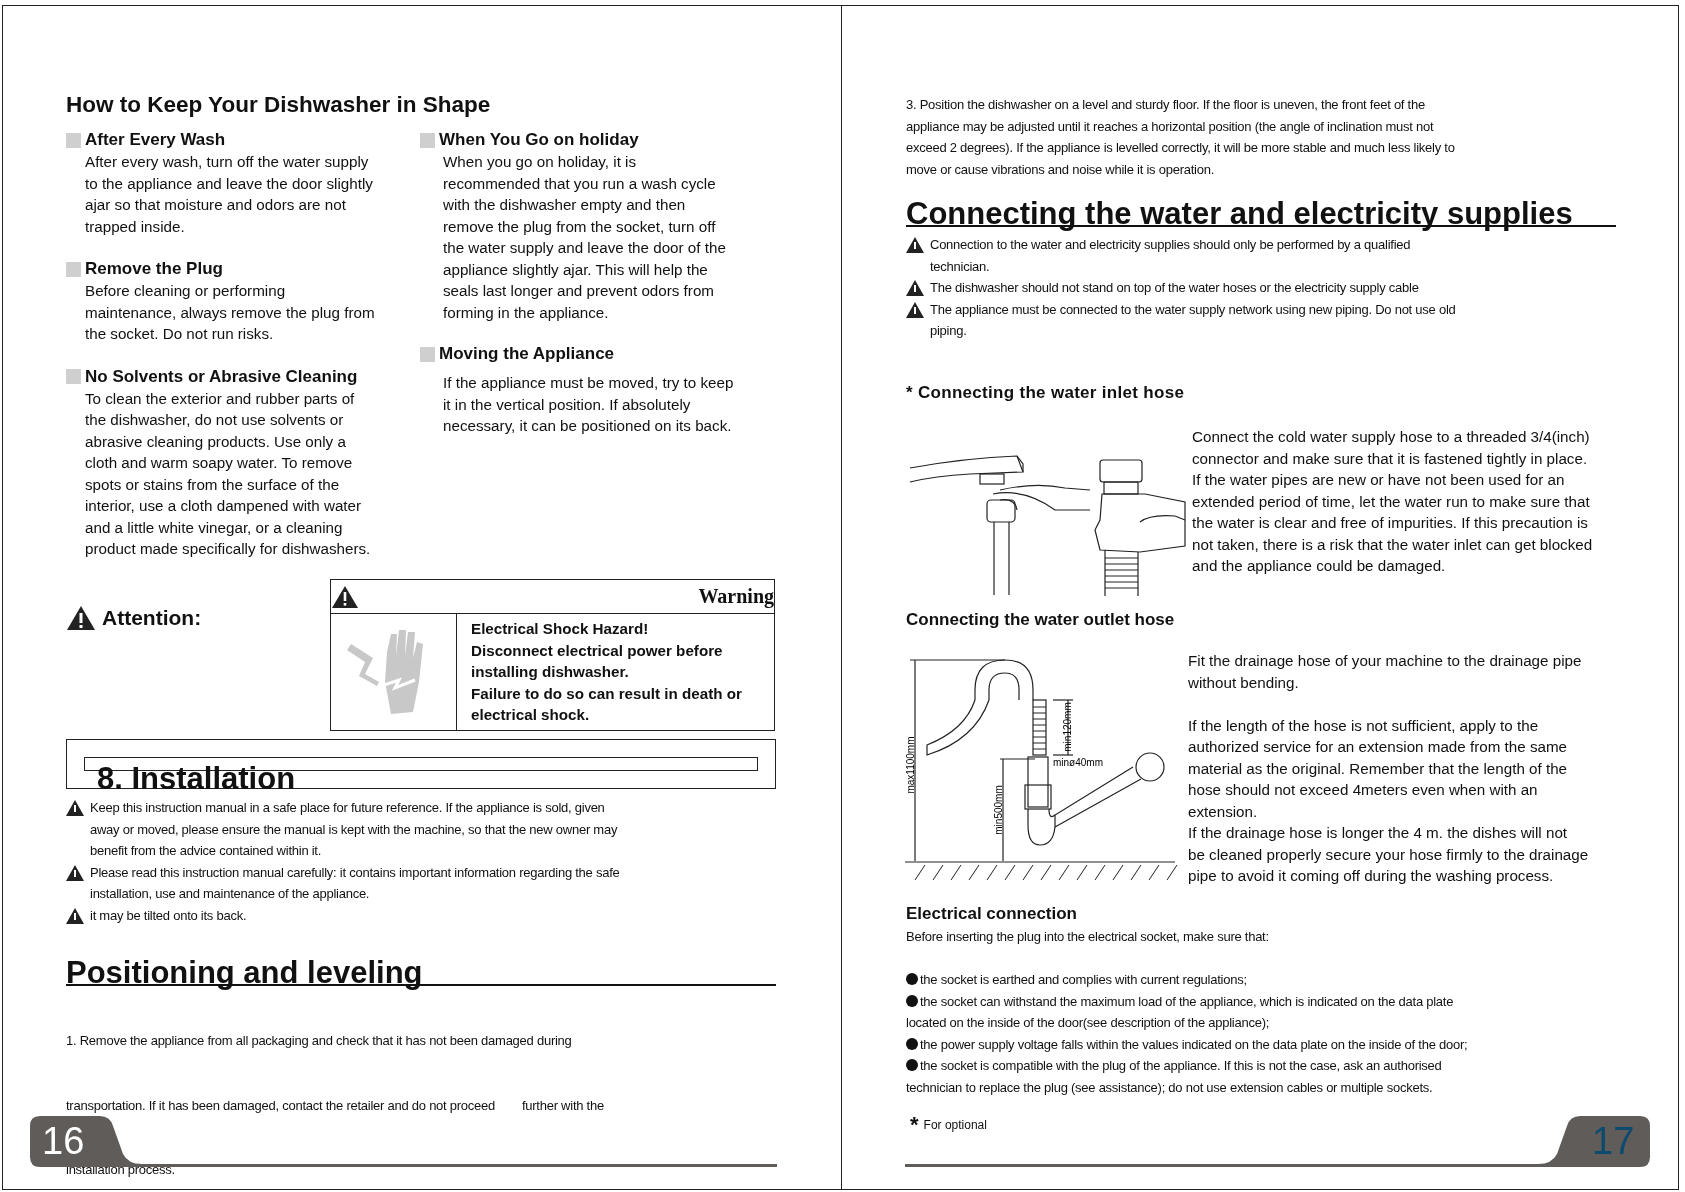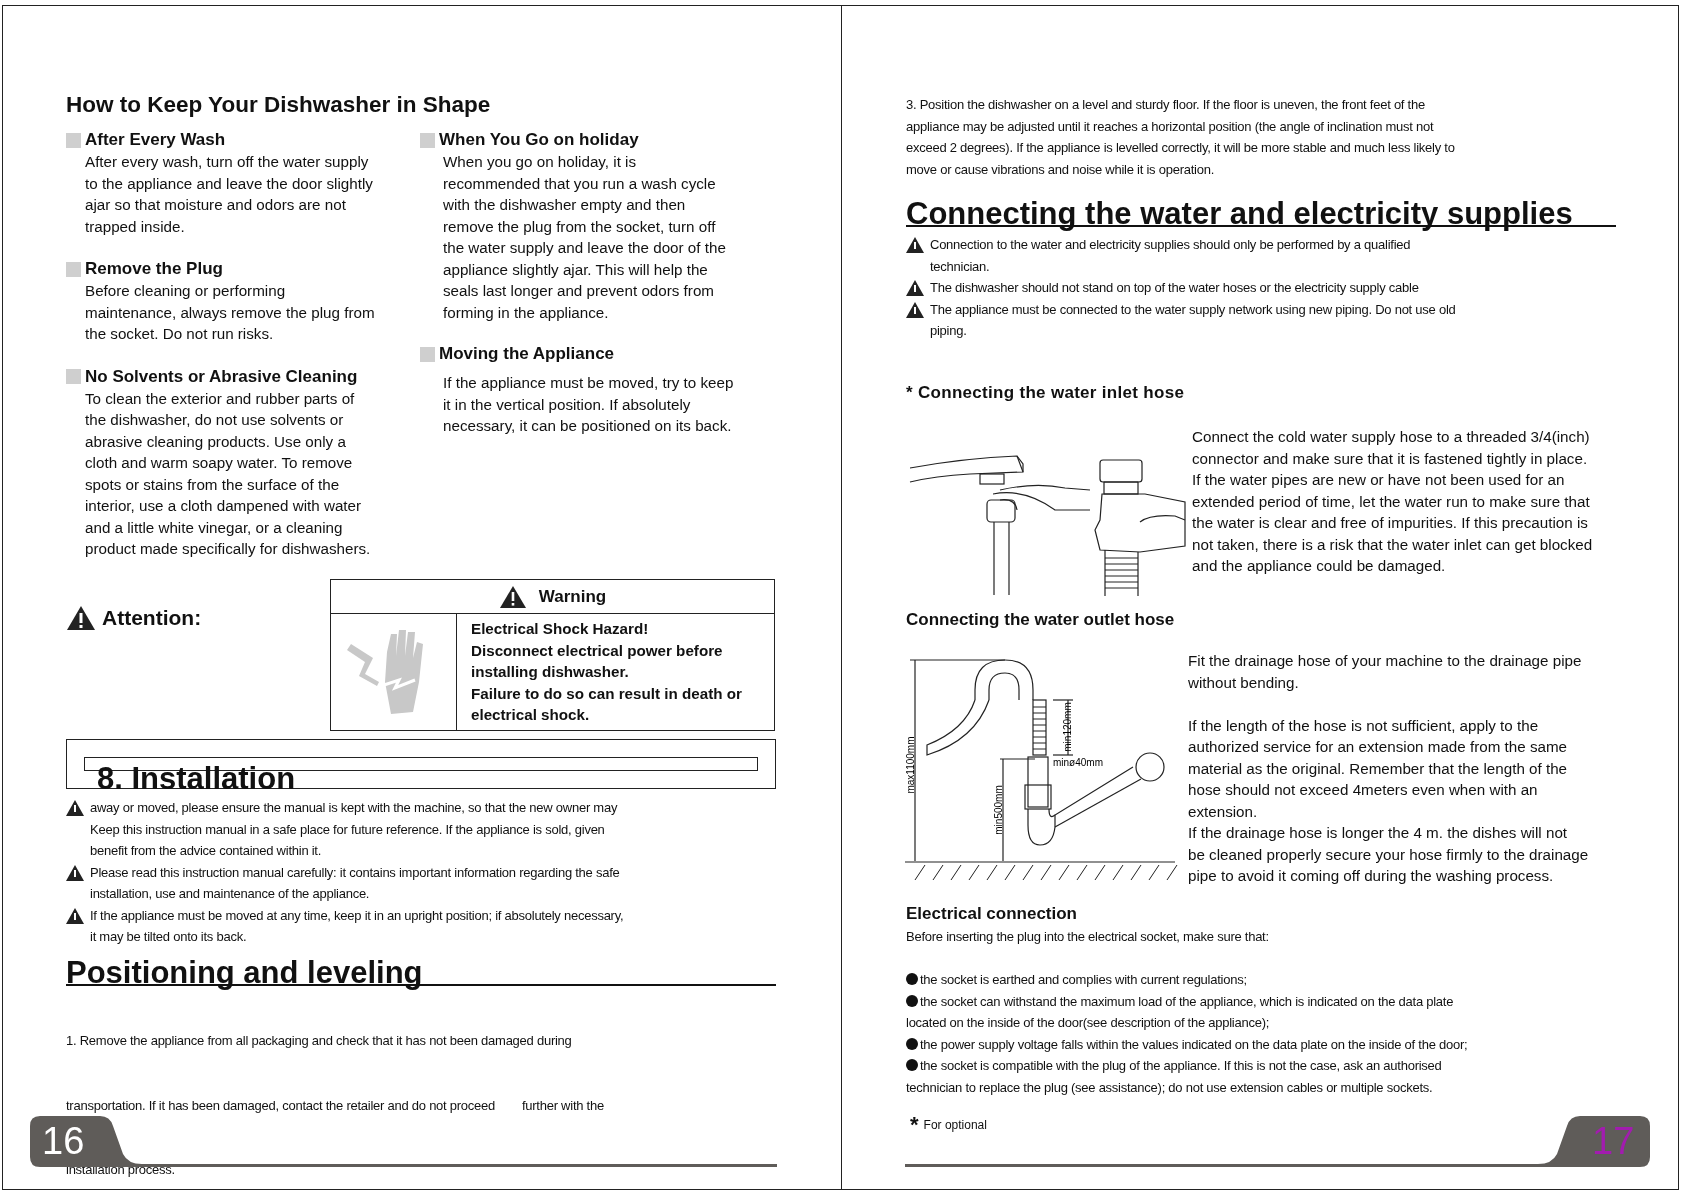--- a/index.html
+++ b/index.html
@@ -108,21 +108,21 @@
 <div class="abs" style="left:66px;top:605px;font-size:21px;font-weight:bold;display:flex;align-items:center;">
   <svg width="30" height="26" viewBox="0 0 30 26">
       <polygon points="15,1 29,25 1,25" fill="#222"></polygon>
       <rect x="13.5" y="8" width="3" height="10" fill="#fff"></rect>
       <rect x="13.5" y="20" width="3" height="3" fill="#fff"></rect>
     </svg>
   <span style="margin-left:6px;">Attention:</span>
 </div>
 
 <div class="abs" style="left:330px;top:579px;width:445px;height:152px;border:1.5px solid #222;box-sizing:border-box;">
-  <div style="height:33px;border-bottom:1.5px solid #222;display:flex;align-items:center;justify-content:center;font-size:17px;font-weight:bold;">
+  <div style="height:33px;border-bottom:1.5px solid #222;display:flex;align-items:center;justify-content:space-between;font-size:20px;font-weight:bold;font-family:Liberation Serif, serif;">
     <svg width="28" height="24" viewBox="0 0 28 24">
         <polygon points="14,1 27,23 1,23" fill="#222"></polygon>
         <rect x="12.7" y="7" width="2.6" height="9" fill="#fff"></rect>
         <rect x="12.7" y="18" width="2.6" height="2.6" fill="#fff"></rect>
       </svg>
     <span style="margin-left:12px;">Warning</span>
   </div>
   <div style="display:flex;height:116px;">
     <div style="width:125px;border-right:1.5px solid #222;display:flex;align-items:center;justify-content:center;">
       <svg width="110" height="100" viewBox="0 0 110 100">
@@ -143,32 +143,31 @@
   </div>
 </div>
 
 <div class="abs" style="left:66px;top:739px;width:710px;height:50px;border:1.5px solid #222;box-sizing:border-box;padding:17px;">
   <div style="border:1px solid #222;height:100%;box-sizing:border-box;padding-left:12px;font-size:31px;font-weight:bold;line-height:42px;">8. Installation</div>
 </div>
 
 <div class="abs narrow" style="left:66px;top:797px;width:730px;">
   <div class="warn-item">
       <span class="tri"></span>
+    <div>Keep this instruction manual in a safe place for future reference. If the appliance is sold, given</div>
     <div>away or moved, please ensure the manual is kept with the machine, so that the new owner may</div>
-    <div>Keep this instruction manual in a safe place for future reference. If the appliance is sold, given</div>
     <div>benefit from the advice contained within it.</div>
   </div>
   <div class="warn-item">
       <span class="tri"></span>
     <div>Please read this instruction manual carefully: it contains important information regarding the safe</div>
     <div>installation, use and maintenance of the appliance.</div>
   </div>
   <div class="warn-item">
       <span class="tri"></span>
-    <div>If the appliance must be moved at any time, keep it in an upright position; if absolutely necessary,</div>
     <div>it may be tilted onto its back.</div>
   </div>
 </div>
 
 <div class="abs h2" style="left:66px;top:955px;">Positioning and leveling</div>
 <div class="rule" style="left:66px;top:984px;width:710px;"></div>
 <div class="abs narrow" style="left:66px;top:987px;width:730px;white-space:pre;">
   <div>1. Remove the appliance from all packaging and check that it has not been damaged during</div>
   <div>transportation. If it has been damaged, contact the retailer and do not proceed        further with the</div>
   <div>installation process.</div>
@@ -328,13 +327,13 @@
 </div>
 
 <div class="abs" style="left:910px;top:1118px;font-size:12px;display:flex;align-items:center;">
   <span style="font-size:22px;font-weight:bold;margin-right:5px;line-height:12px;">*</span>
   <span>For optional</span>
 </div>
 
 <svg class="abs" style="left:905px;top:1116px;" width="745" height="52" viewBox="0 0 745 52">
   <path d="M0,48 L633,48 Q647,48 652,38 L662,10 Q665,0 675,0 L735,0 Q745,0 745,10 L745,41 Q745,51 735,51 L0,51 Z" fill="#5f5c59"></path>
 </svg>
-<div class="abs" style="left:1592px;top:1120px;color:#a21caf;font-size:38px;">17</div>
+<div class="abs" style="left:1592px;top:1120px;color:#0c4a6e;font-size:38px;">17</div>
 
 </body></html>

